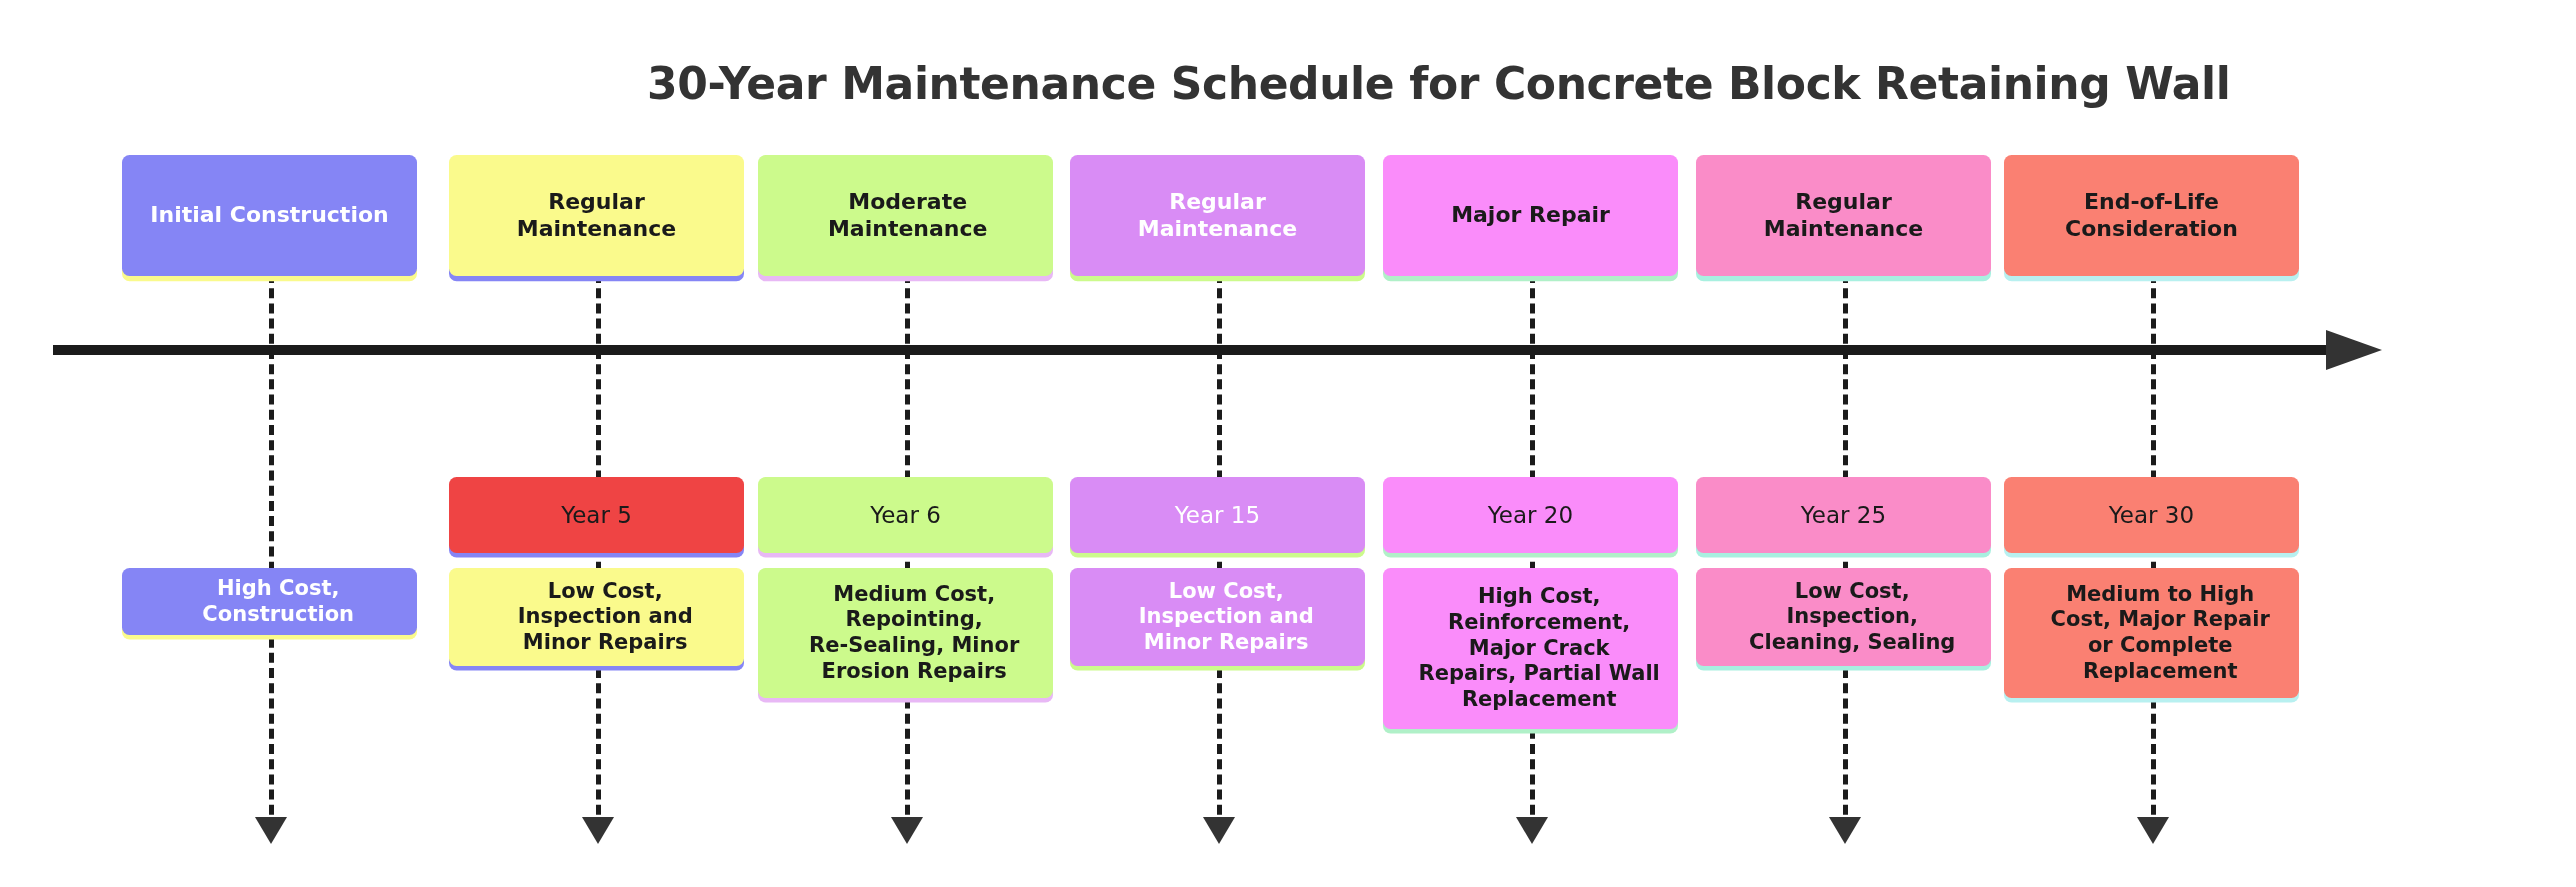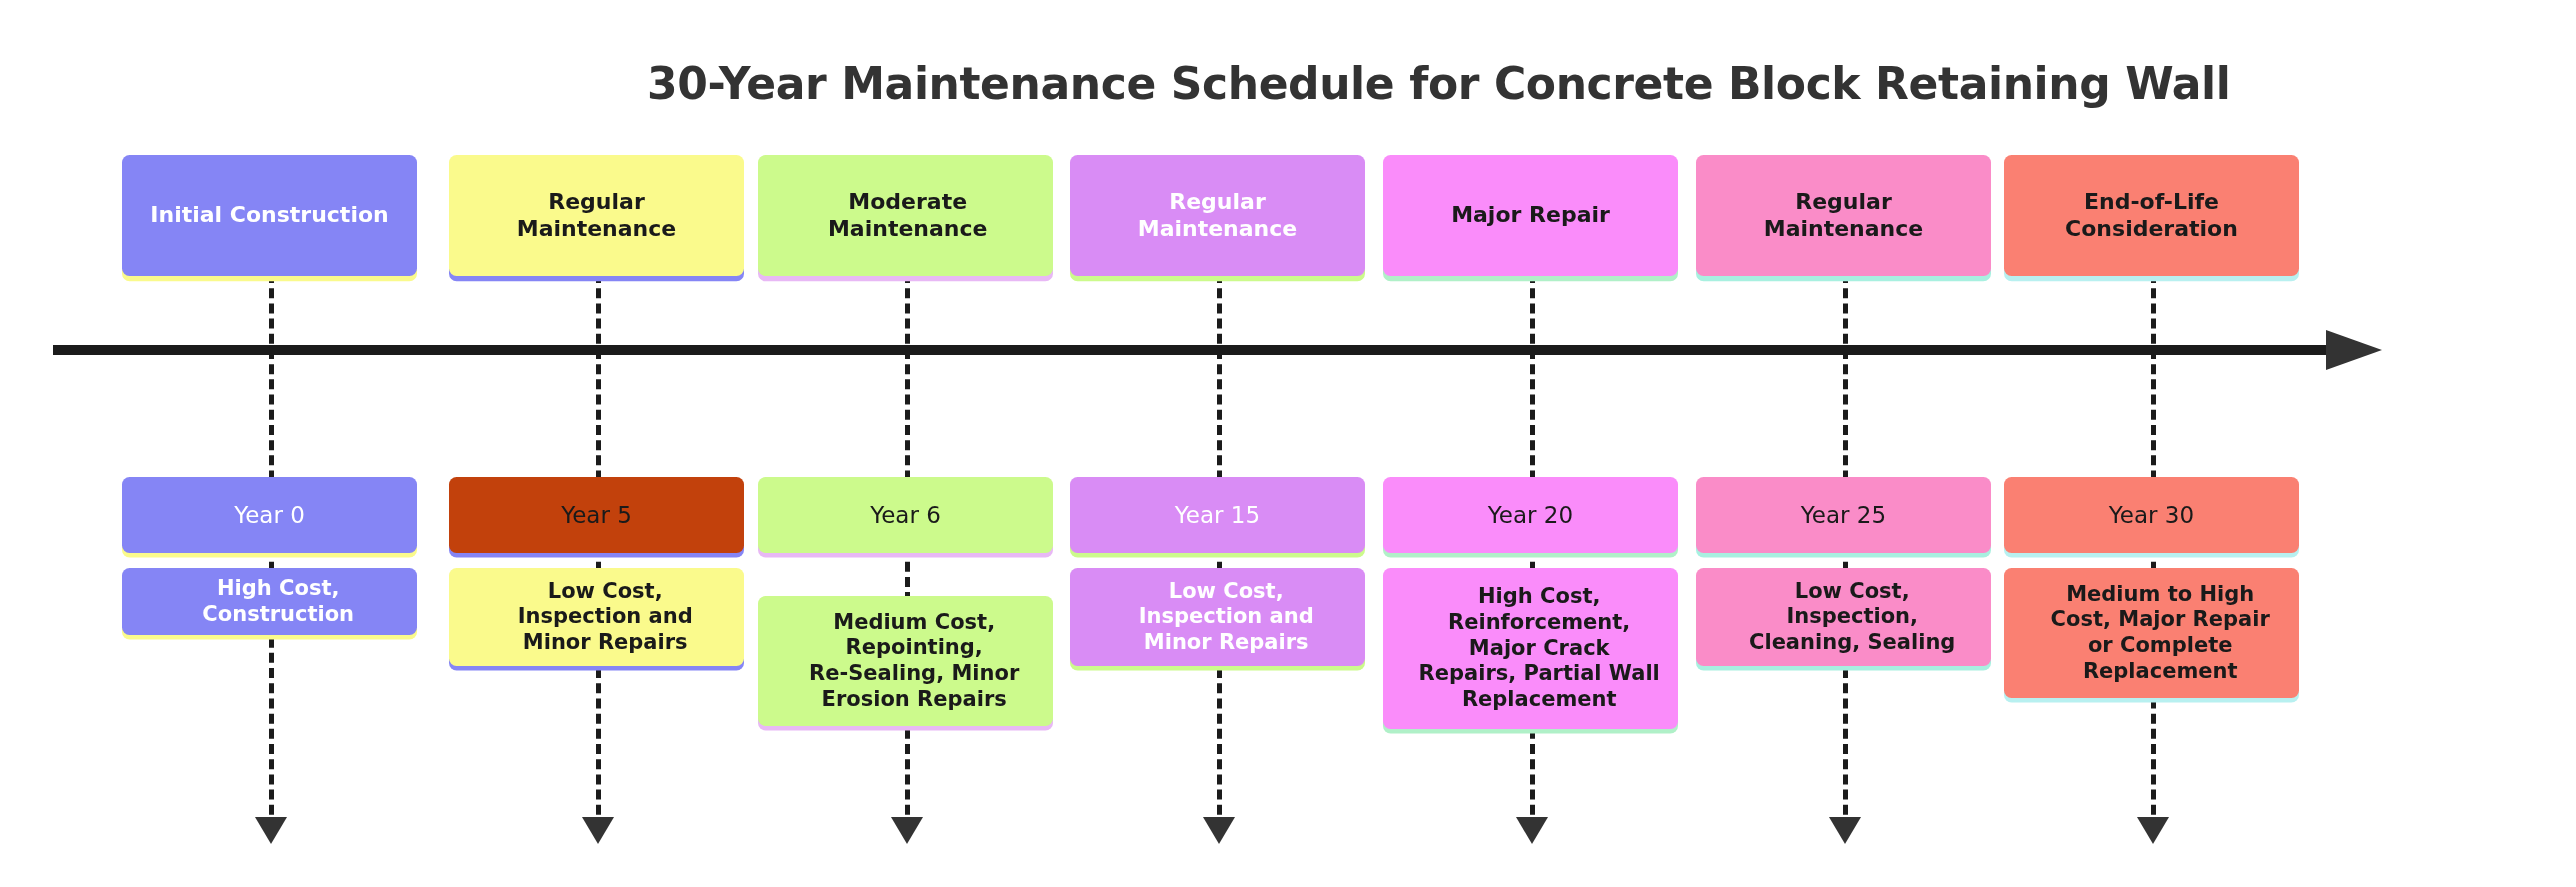--- a/index.html
+++ b/index.html
@@ -130,55 +130,52 @@
   <div class="axis-line"></div>
   <div class="axis-head"></div>
 
   <div id="columns">
       <div class="col" style="left: 122px;">
         <div class="dash"></div>
         <div class="dash-head"></div>
         <div class="box event-box" style="background: rgb(133, 133, 245); color: rgb(255, 255, 255); box-shadow: rgb(250, 250, 140) 0px 5.3px 0px 0px;">
           <span class="txt">Initial Construction</span>
         </div>
-        <div class="box year-box" style="background: rgb(133, 133, 245); color: rgb(255, 255, 255); box-shadow: rgb(250, 250, 140) 0px 4.5px 0px 0px;">
-          <span class="txt">Year 0</span>
-        </div>
         <div class="box desc-box" style="height: 67px; background: rgb(133, 133, 245); color: rgb(255, 255, 255); box-shadow: rgb(250, 250, 140) 0px 4.5px 0px 0px;">
           <span class="txt">High Cost,
 Construction</span>
         </div>
       </div>
       <div class="col" style="left: 449px;">
         <div class="dash"></div>
         <div class="dash-head"></div>
         <div class="box event-box" style="background: rgb(250, 250, 140); color: rgb(26, 26, 26); box-shadow: rgb(133, 133, 245) 0px 5.3px 0px 0px;">
           <span class="txt">Regular
 Maintenance</span>
         </div>
-        <div class="box year-box" style="background: #c2410c; color: rgb(26, 26, 26); box-shadow: rgb(133, 133, 245) 0px 4.5px 0px 0px;">
+        <div class="box year-box" style="background: #ef4444; color: rgb(26, 26, 26); box-shadow: rgb(133, 133, 245) 0px 4.5px 0px 0px;">
           <span class="txt">Year 5</span>
         </div>
         <div class="box desc-box" style="height: 98px; background: rgb(250, 250, 140); color: rgb(26, 26, 26); box-shadow: rgb(133, 133, 245) 0px 4.5px 0px 0px;">
           <span class="txt">Low Cost,
 Inspection and
 Minor Repairs</span>
         </div>
       </div>
       <div class="col" style="left: 758px;">
         <div class="dash"></div>
         <div class="dash-head"></div>
         <div class="box event-box" style="background: rgb(204, 250, 140); color: rgb(26, 26, 26); box-shadow: rgb(232, 184, 245) 0px 5.3px 0px 0px; padding-left: 12px;">
           <span class="txt">Moderate
 Maintenance</span>
         </div>
         <div class="box year-box" style="background: rgb(204, 250, 140); color: rgb(26, 26, 26); box-shadow: rgb(232, 184, 245) 0px 4.5px 0px 0px;">
           <span class="txt">Year 6</span>
         </div>
-        <div class="box desc-box" style="height: 130px; background: rgb(204, 250, 140); color: rgb(26, 26, 26); box-shadow: rgb(232, 184, 245) 0px 4.5px 0px 0px; margin-top: 28px;">
+        <div class="box desc-box" style="height: 130px; background: rgb(204, 250, 140); color: rgb(26, 26, 26); box-shadow: rgb(232, 184, 245) 0px 4.5px 0px 0px;">
           <span class="txt">Medium Cost,
 Repointing,
 Re-Sealing, Minor
 Erosion Repairs</span>
         </div>
       </div>
       <div class="col" style="left: 1070px;">
         <div class="dash"></div>
         <div class="dash-head"></div>
         <div class="box event-box" style="background: rgb(217, 140, 245); color: rgb(255, 255, 255); box-shadow: rgb(204, 250, 140) 0px 5.3px 0px 0px;">

